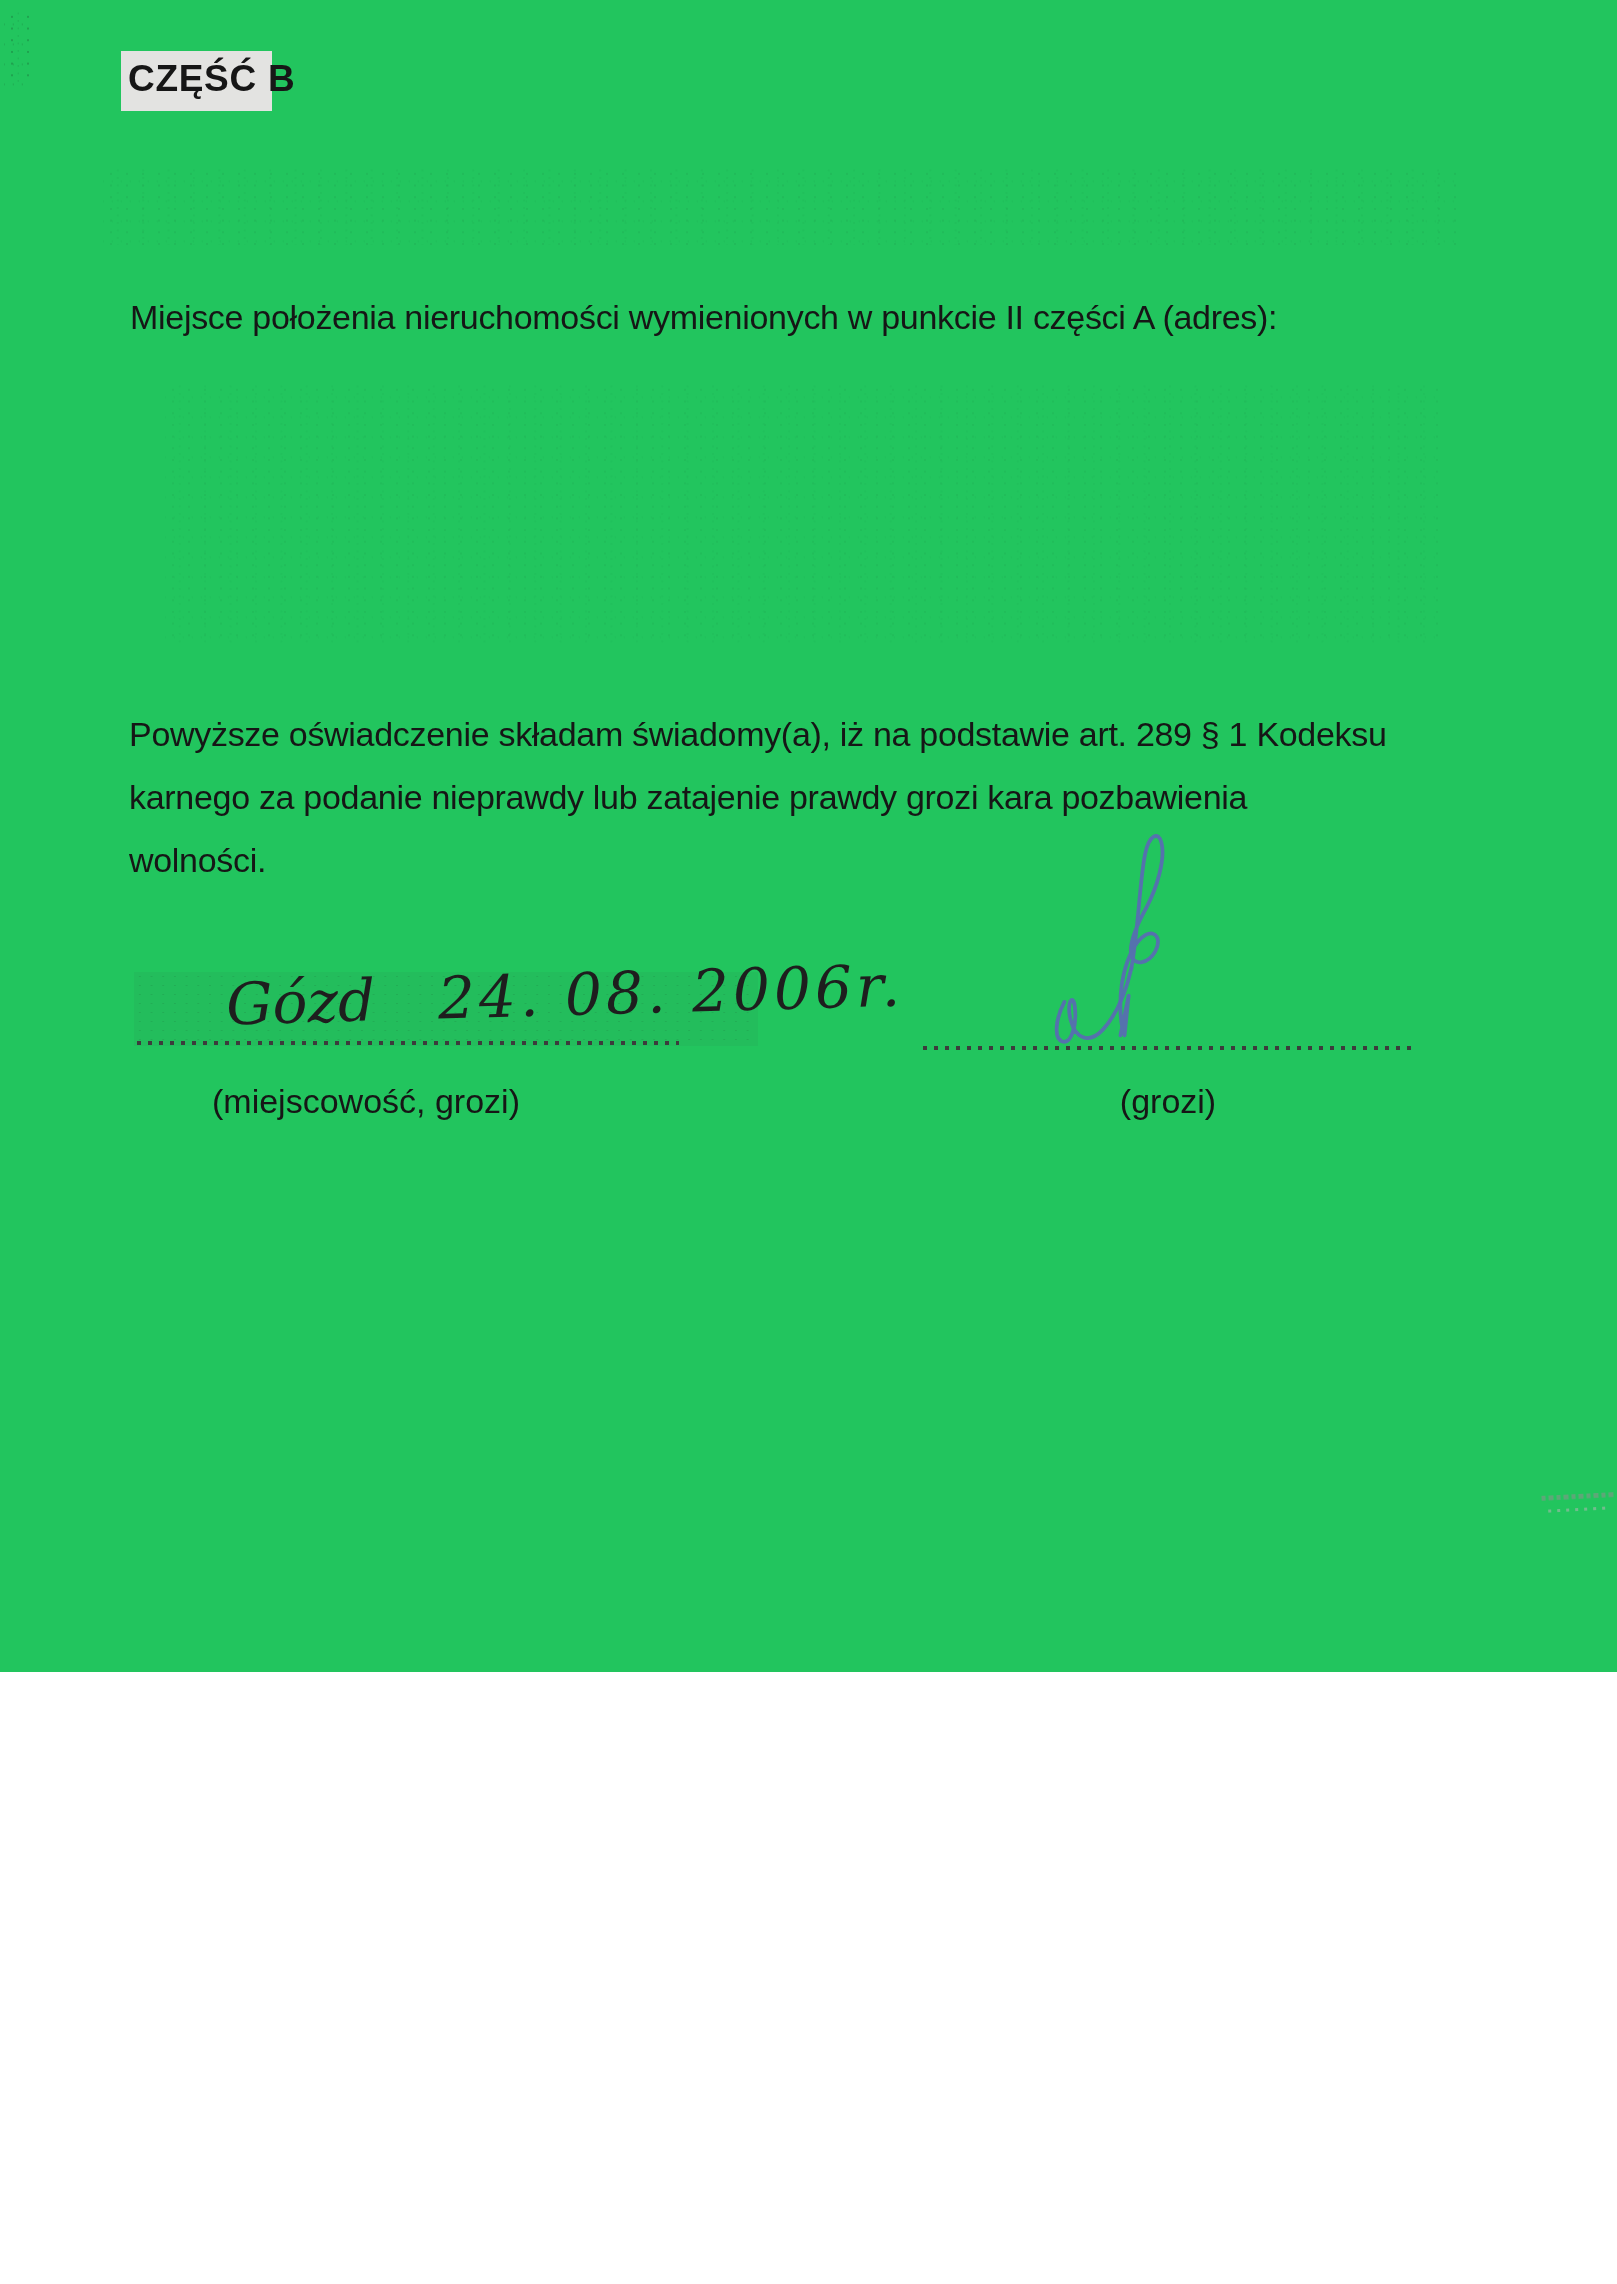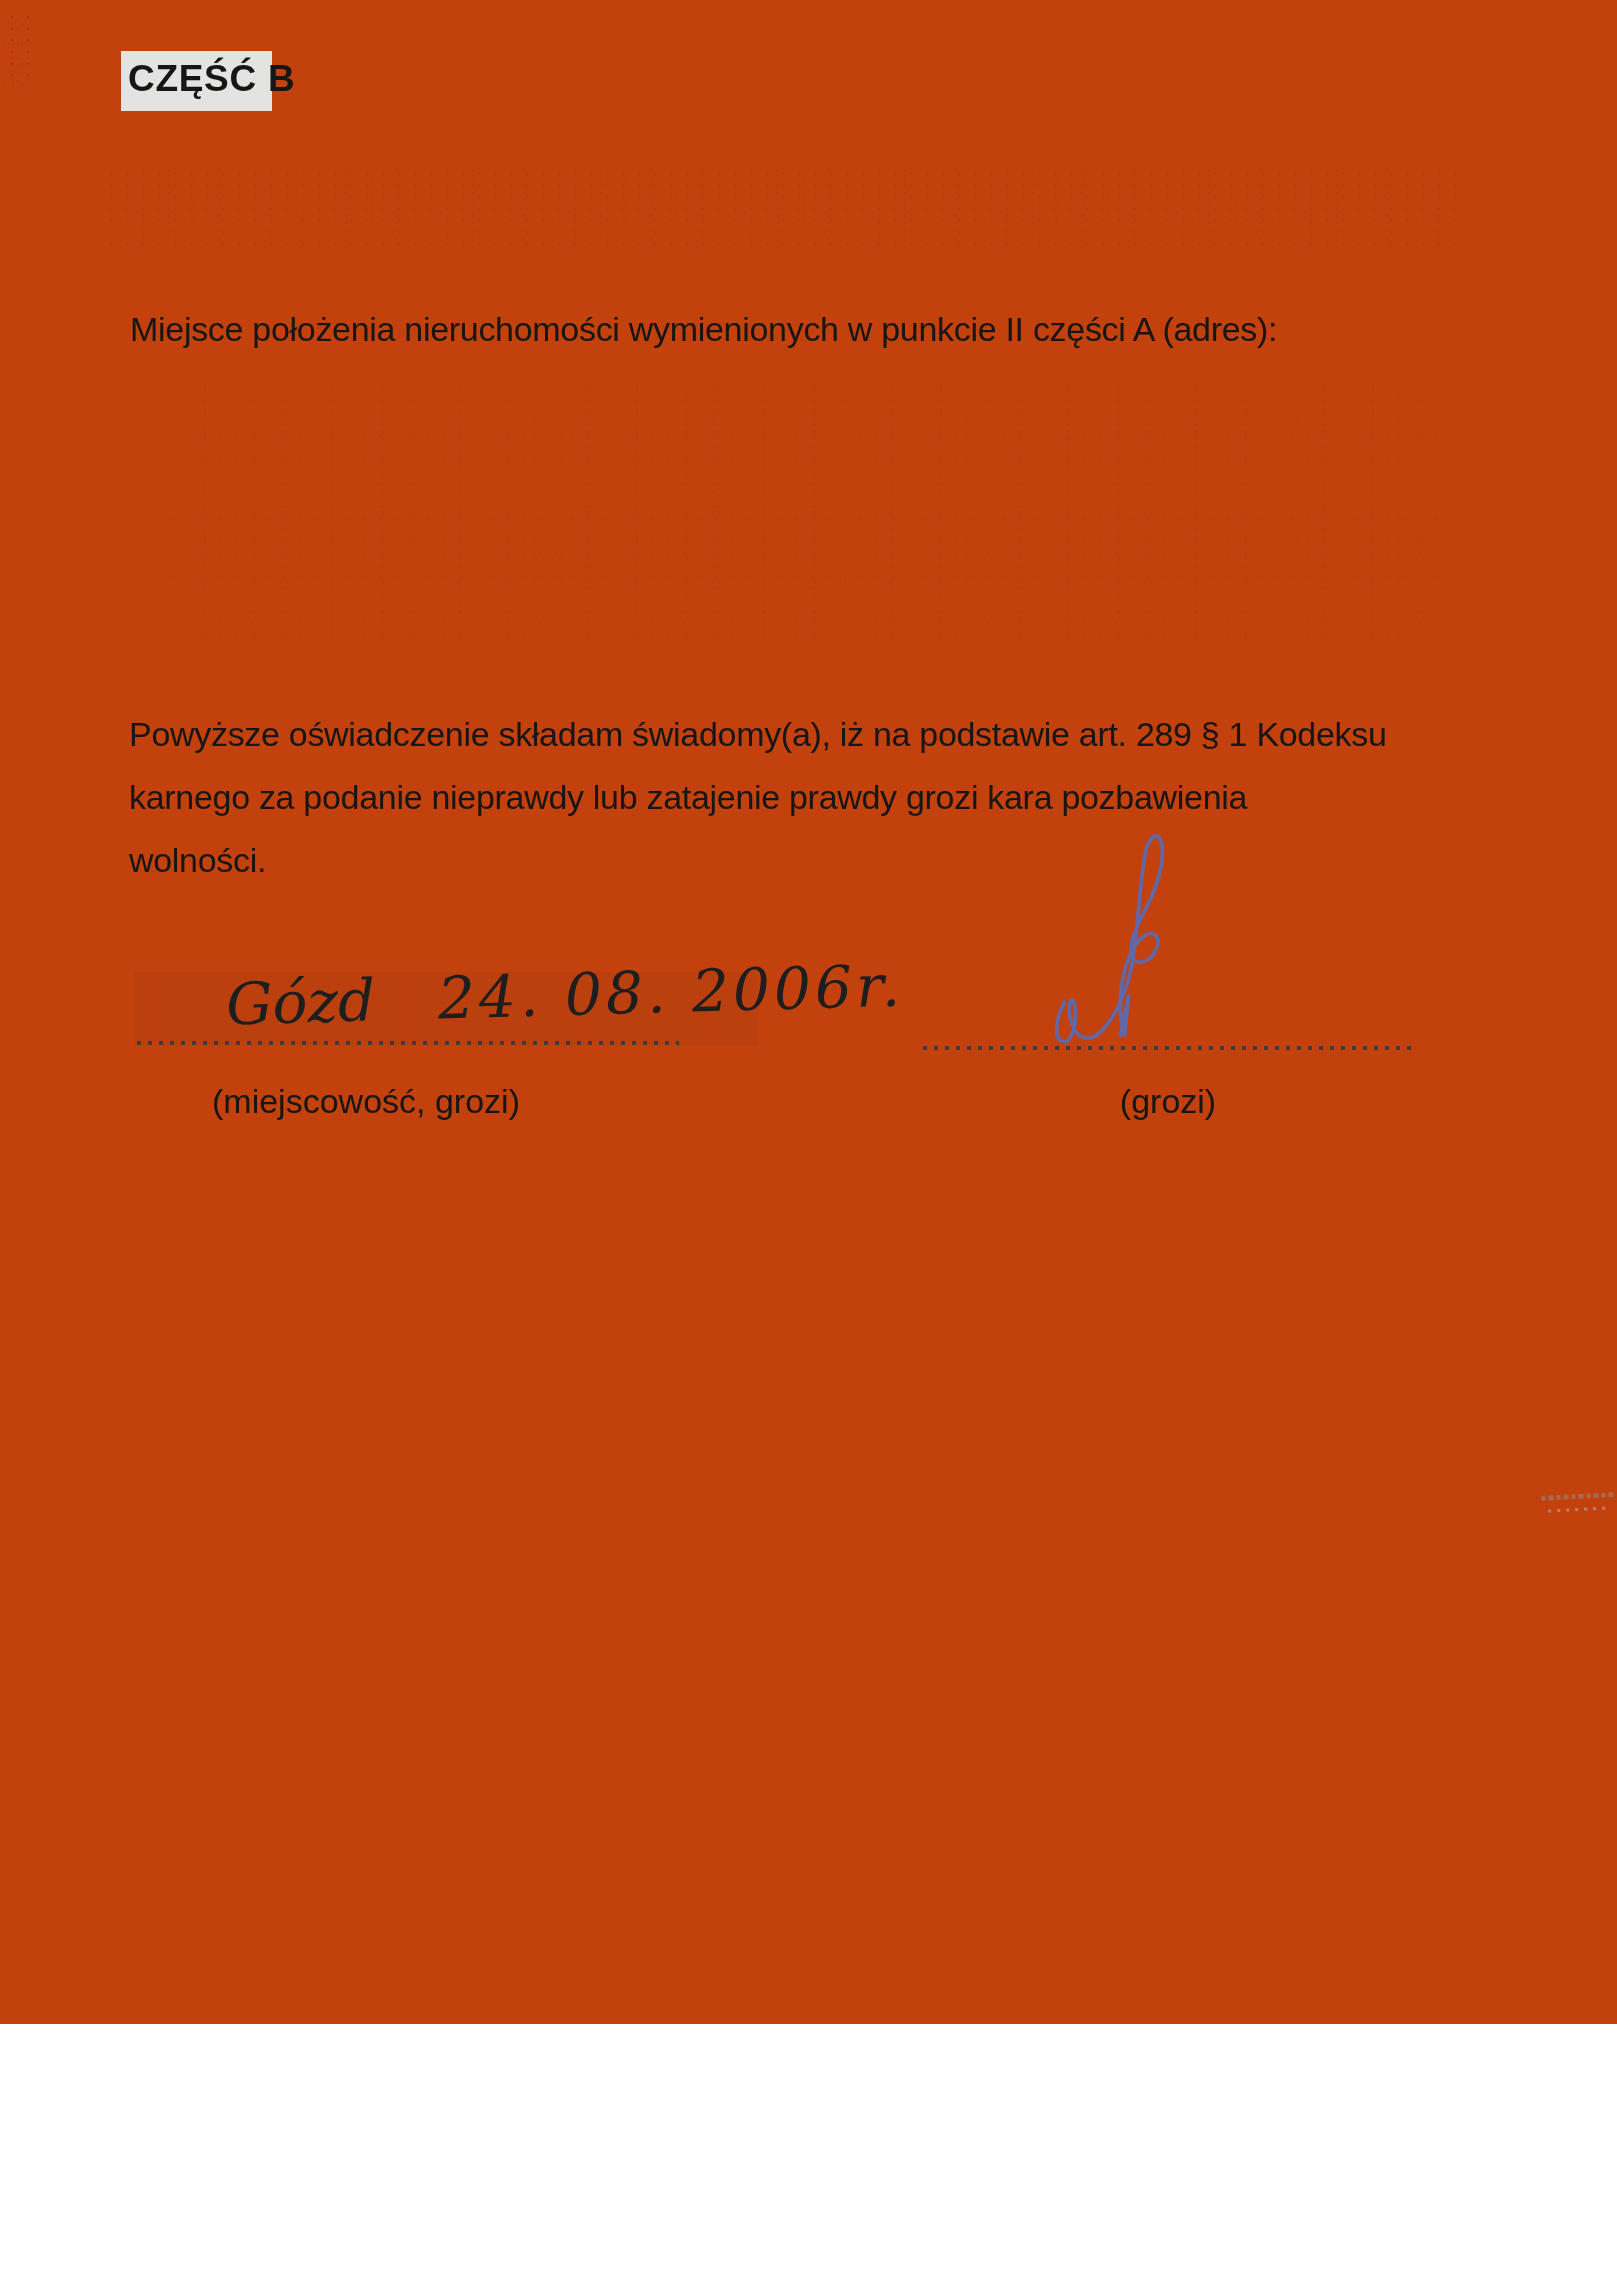--- a/index.html
+++ b/index.html
@@ -1,21 +1,21 @@
 <!DOCTYPE html>
 <html style="font-size:11px"><head>
 <meta charset="utf-8">
 <style>
   * { margin: 0; padding: 0; box-sizing: border-box; }
   html, body { background: #ffffff; }
   .page {
     position: relative;
     width: 1617px;
-    height: 2024px;
-    background: #c2410c;
+    height: 1672px;
+    background: #22c55e;
     font-family: "Liberation Sans", sans-serif;
     color: #161616;
     overflow: hidden;
   }
   .abs { position: absolute; }
   .t { white-space: nowrap; line-height: 1; }
 
   
   .speckle {
     background-image:
@@ -92,21 +92,21 @@
 
   <div class="abs corner-speckle speckle"></div>
   <div class="abs band-a speckle"></div>
   <div class="abs band-b speckle"></div>
   <div class="abs smudge"></div>
 
   <div class="abs heading-box speckle"></div>
   <div class="abs t heading">CZĘŚĆ B</div>
 
 
-  <div class="abs t field-label" style="left:130px; top:312px;">Miejsce położenia nieruchomości wymienionych w punkcie II części A (adres):</div>
+  <div class="abs t field-label" style="left:130px; top:300px;">Miejsce położenia nieruchomości wymienionych w punkcie II części A (adres):</div>
 
   <div class="abs t oath-line" style="left:129px; top:717px;">Powyższe oświadczenie składam świadomy(a), iż na podstawie art. 289 § 1 Kodeksu</div>
   <div class="abs t oath-line" style="left:129px; top:780px;">karnego za podanie nieprawdy lub zatajenie prawdy grozi kara pozbawienia</div>
   <div class="abs t oath-line" style="left:129px; top:843px;">wolności.</div>
 
   <div class="abs band-c"></div>
   <div class="abs t handwriting" style="left:226px; top:966px;">
     <span>Gózd</span><span class="date-part">24. 08. 2006r.</span>
   </div>
 

